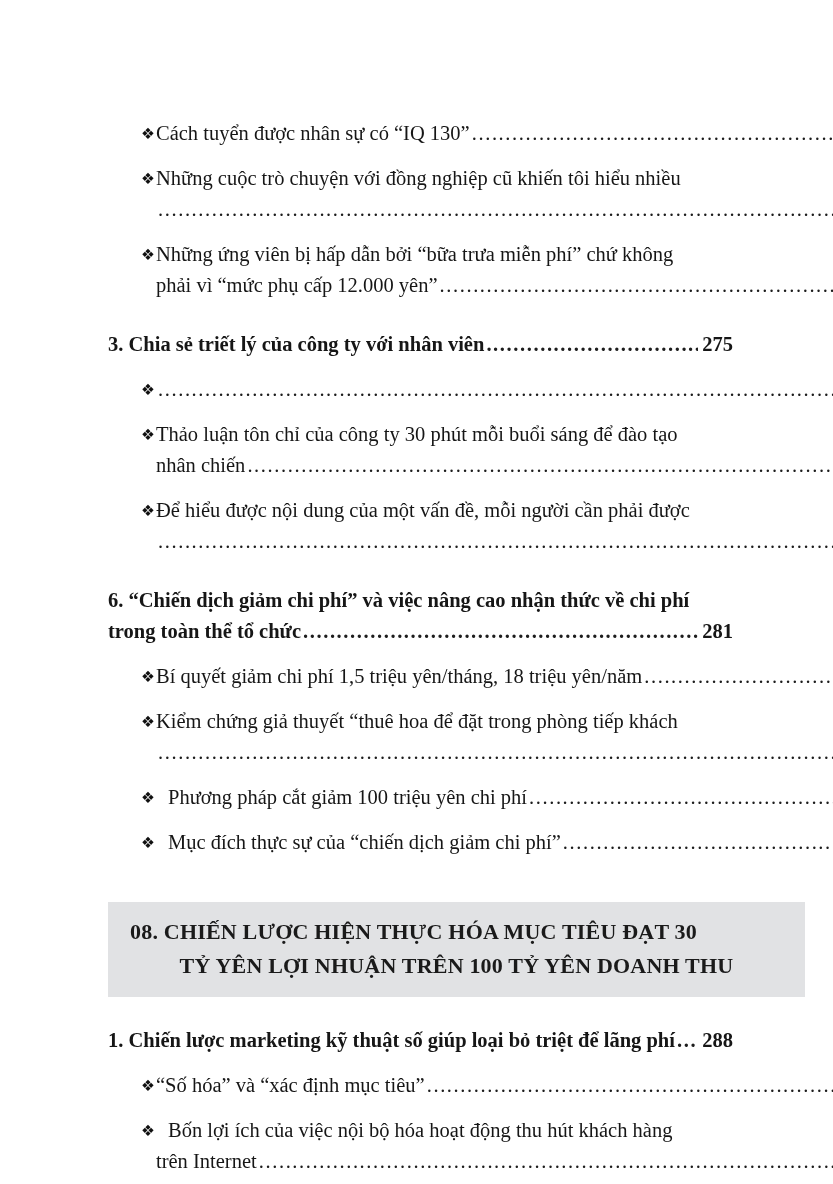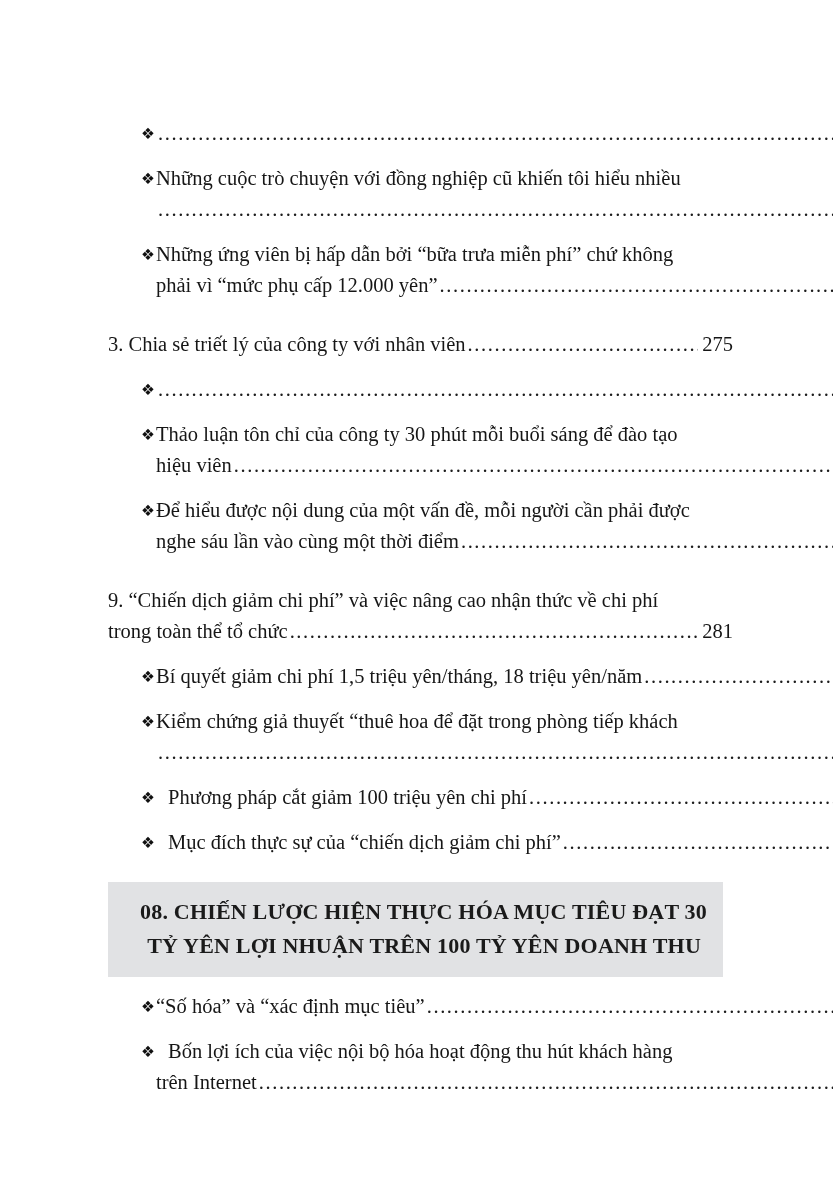--- a/index.html
+++ b/index.html
@@ -85,62 +85,63 @@
 
   .sub .wrap-line { display: block; }
   .sub .wrap-line.j {
     text-align: justify;
     text-justify: inter-word;
   }
   .sub .hang { padding-left: 12px; }
 
   
   .head {
-    font-weight: normal;
+    font-weight: bold;
     font-size: 20.5px;
     line-height: 31px;
     margin-top: 28px;
   }
   .head .l1 {
     display: block;
     text-align: justify;
     text-justify: inter-word;
   }
 
   
   .chapter-banner {
     background: #e1e2e4;
-    margin-top: 24px;
-    padding: 13px 22px 14px 32px;
+    margin-top: 44px;
+    padding: 13px 22px 14px 22px;
     box-sizing: border-box;
-    width: 615px;
+    width: 697px;
   }
   .chapter-banner .ch-line {
     display: block;
     font-weight: bold;
     font-size: 22px;
     line-height: 34px;
     letter-spacing: 0.2px;
     color: #1a1a1a;
     white-space: pre;
   }
   .chapter-banner .ch-line.c1 { text-align: left; }
-  .chapter-banner .ch-line.c2 { text-align: right; }
+  .chapter-banner .ch-line.c2 { text-align: center; }
 </style>
 </head>
 <body>
 
 <div class="page">
 
   <div class="toc">
     <div id="toc-list">
         <div class="sub ind-a">
           <span class="bullet">❖</span>
           <span class="sub-text">
             <div class="line">
+              <span class="txt">Cách tuyển được nhân sự có “IQ 130”</span>
               <span class="leader"></span>
             </div>
           </span>
         </div>
         <div class="sub ind-a">
           <span class="bullet">❖</span>
           <span class="sub-text">
             <span class="wrap-line j">Những cuộc trò chuyện với đồng nghiệp cũ khiến tôi hiểu nhiều</span>
             <div class="line">
               <span class="leader"></span>
@@ -170,37 +171,36 @@
             <div class="line">
               <span class="leader"></span>
             </div>
           </span>
         </div>
         <div class="sub ind-a">
           <span class="bullet">❖</span>
           <span class="sub-text">
             <span class="wrap-line j">Thảo luận tôn chỉ của công ty 30 phút mỗi buổi sáng để đào tạo</span>
             <div class="line">
-              <span class="txt">hiệu viên</span>
+              <span class="txt">nhân chiến</span>
               <span class="leader"></span>
             </div>
           </span>
         </div>
         <div class="sub ind-a">
           <span class="bullet">❖</span>
           <span class="sub-text">
             <span class="wrap-line j">Để hiểu được nội dung của một vấn đề, mỗi người cần phải được</span>
             <div class="line">
-              <span class="txt">nghe sáu lần vào cùng một thời điểm</span>
               <span class="leader"></span>
             </div>
           </span>
         </div>
         <div class="head">
-          <span class="l1">9. “Chiến dịch giảm chi phí” và việc nâng cao nhận thức về chi phí</span>
+          <span class="l1">6. “Chiến dịch giảm chi phí” và việc nâng cao nhận thức về chi phí</span>
           <div class="line">
             <span class="txt">trong toàn thể tổ chức</span>
             <span class="leader"></span>
             <span class="pg">281</span>
           </div>
         </div>
         <div class="sub ind-b">
           <span class="bullet">❖</span>
           <span class="sub-text">
             <div class="line">
@@ -237,20 +237,27 @@
           </span>
         </div>
       </div>
 
     <div class="chapter-banner">
       <span class="ch-line c1">08. CHIẾN LƯỢC HIỆN THỰC HÓA MỤC TIÊU ĐẠT 30</span>
       <span class="ch-line c2">TỶ YÊN LỢI NHUẬN TRÊN 100 TỶ YÊN DOANH THU</span>
     </div>
 
     <div id="toc-list-2">
+        <div class="head">
+          <div class="line">
+            <span class="txt">1. Chiến lược marketing kỹ thuật số giúp loại bỏ triệt để lãng phí</span>
+            <span class="leader"></span>
+            <span class="pg">288</span>
+          </div>
+        </div>
         <div class="sub ind-b">
           <span class="bullet">❖</span>
           <span class="sub-text">
             <div class="line">
               <span class="txt">“Số hóa” và “xác định mục tiêu”</span>
               <span class="leader"></span>
             </div>
           </span>
         </div>
         <div class="sub ind-c">

